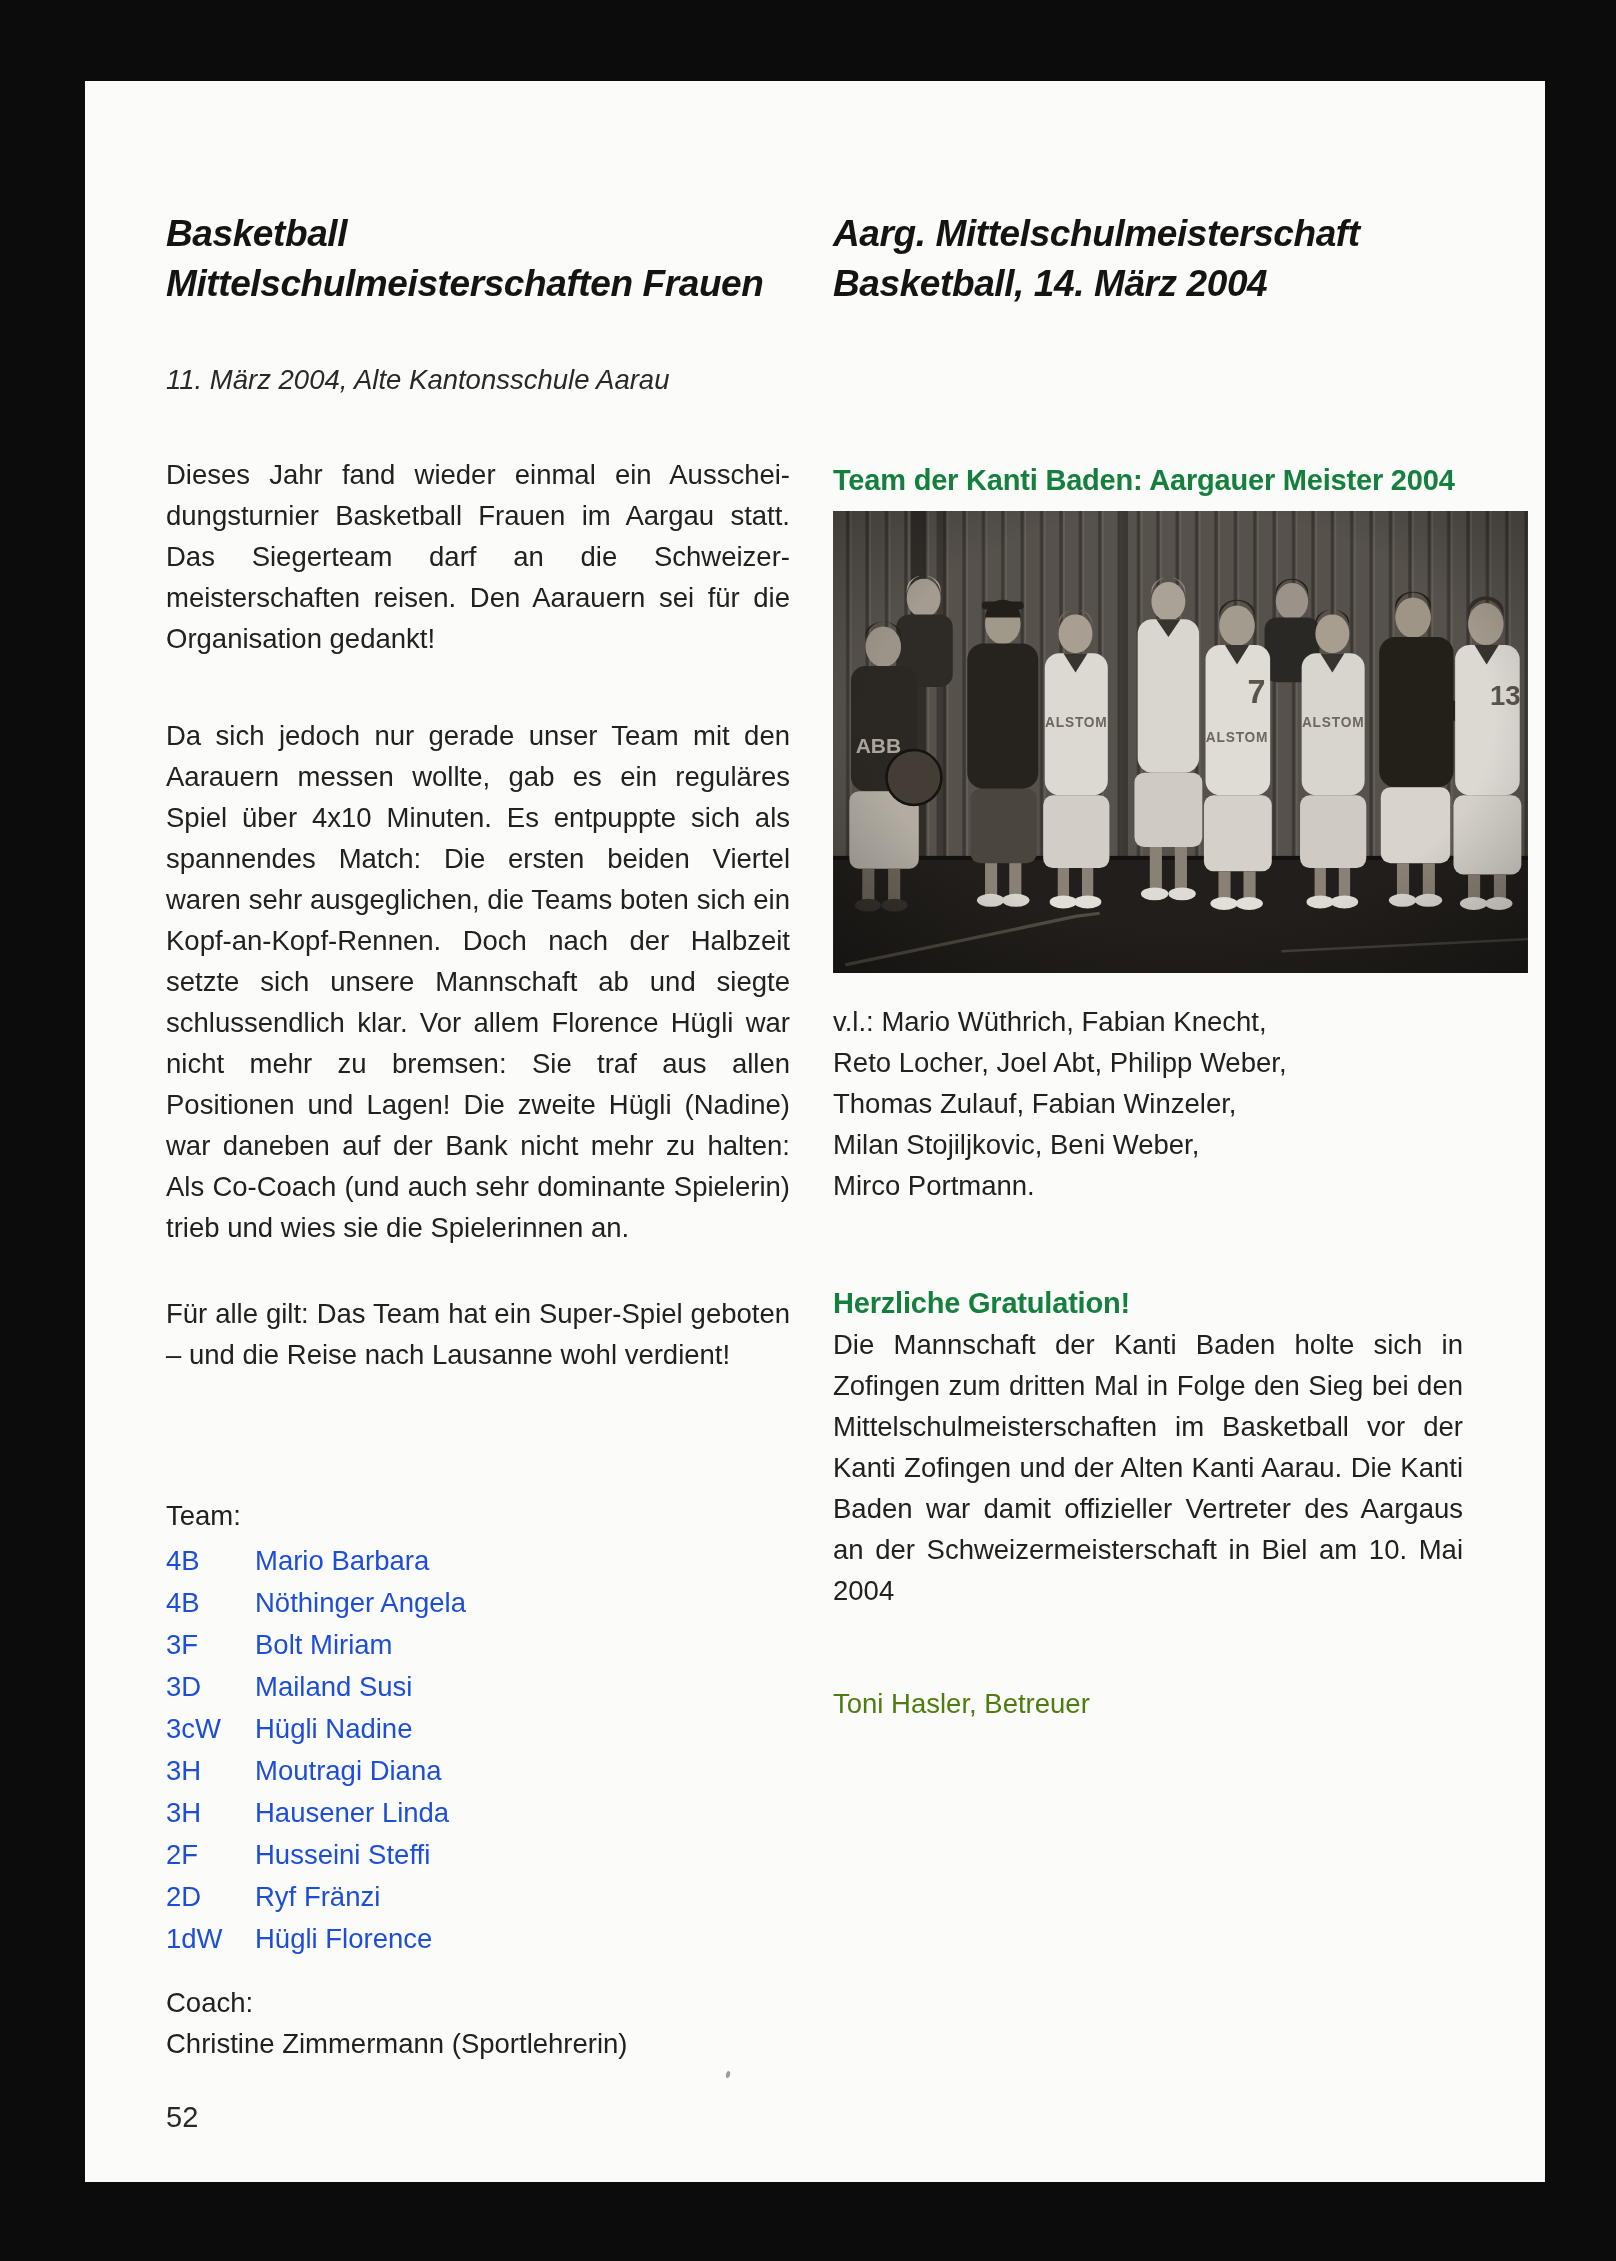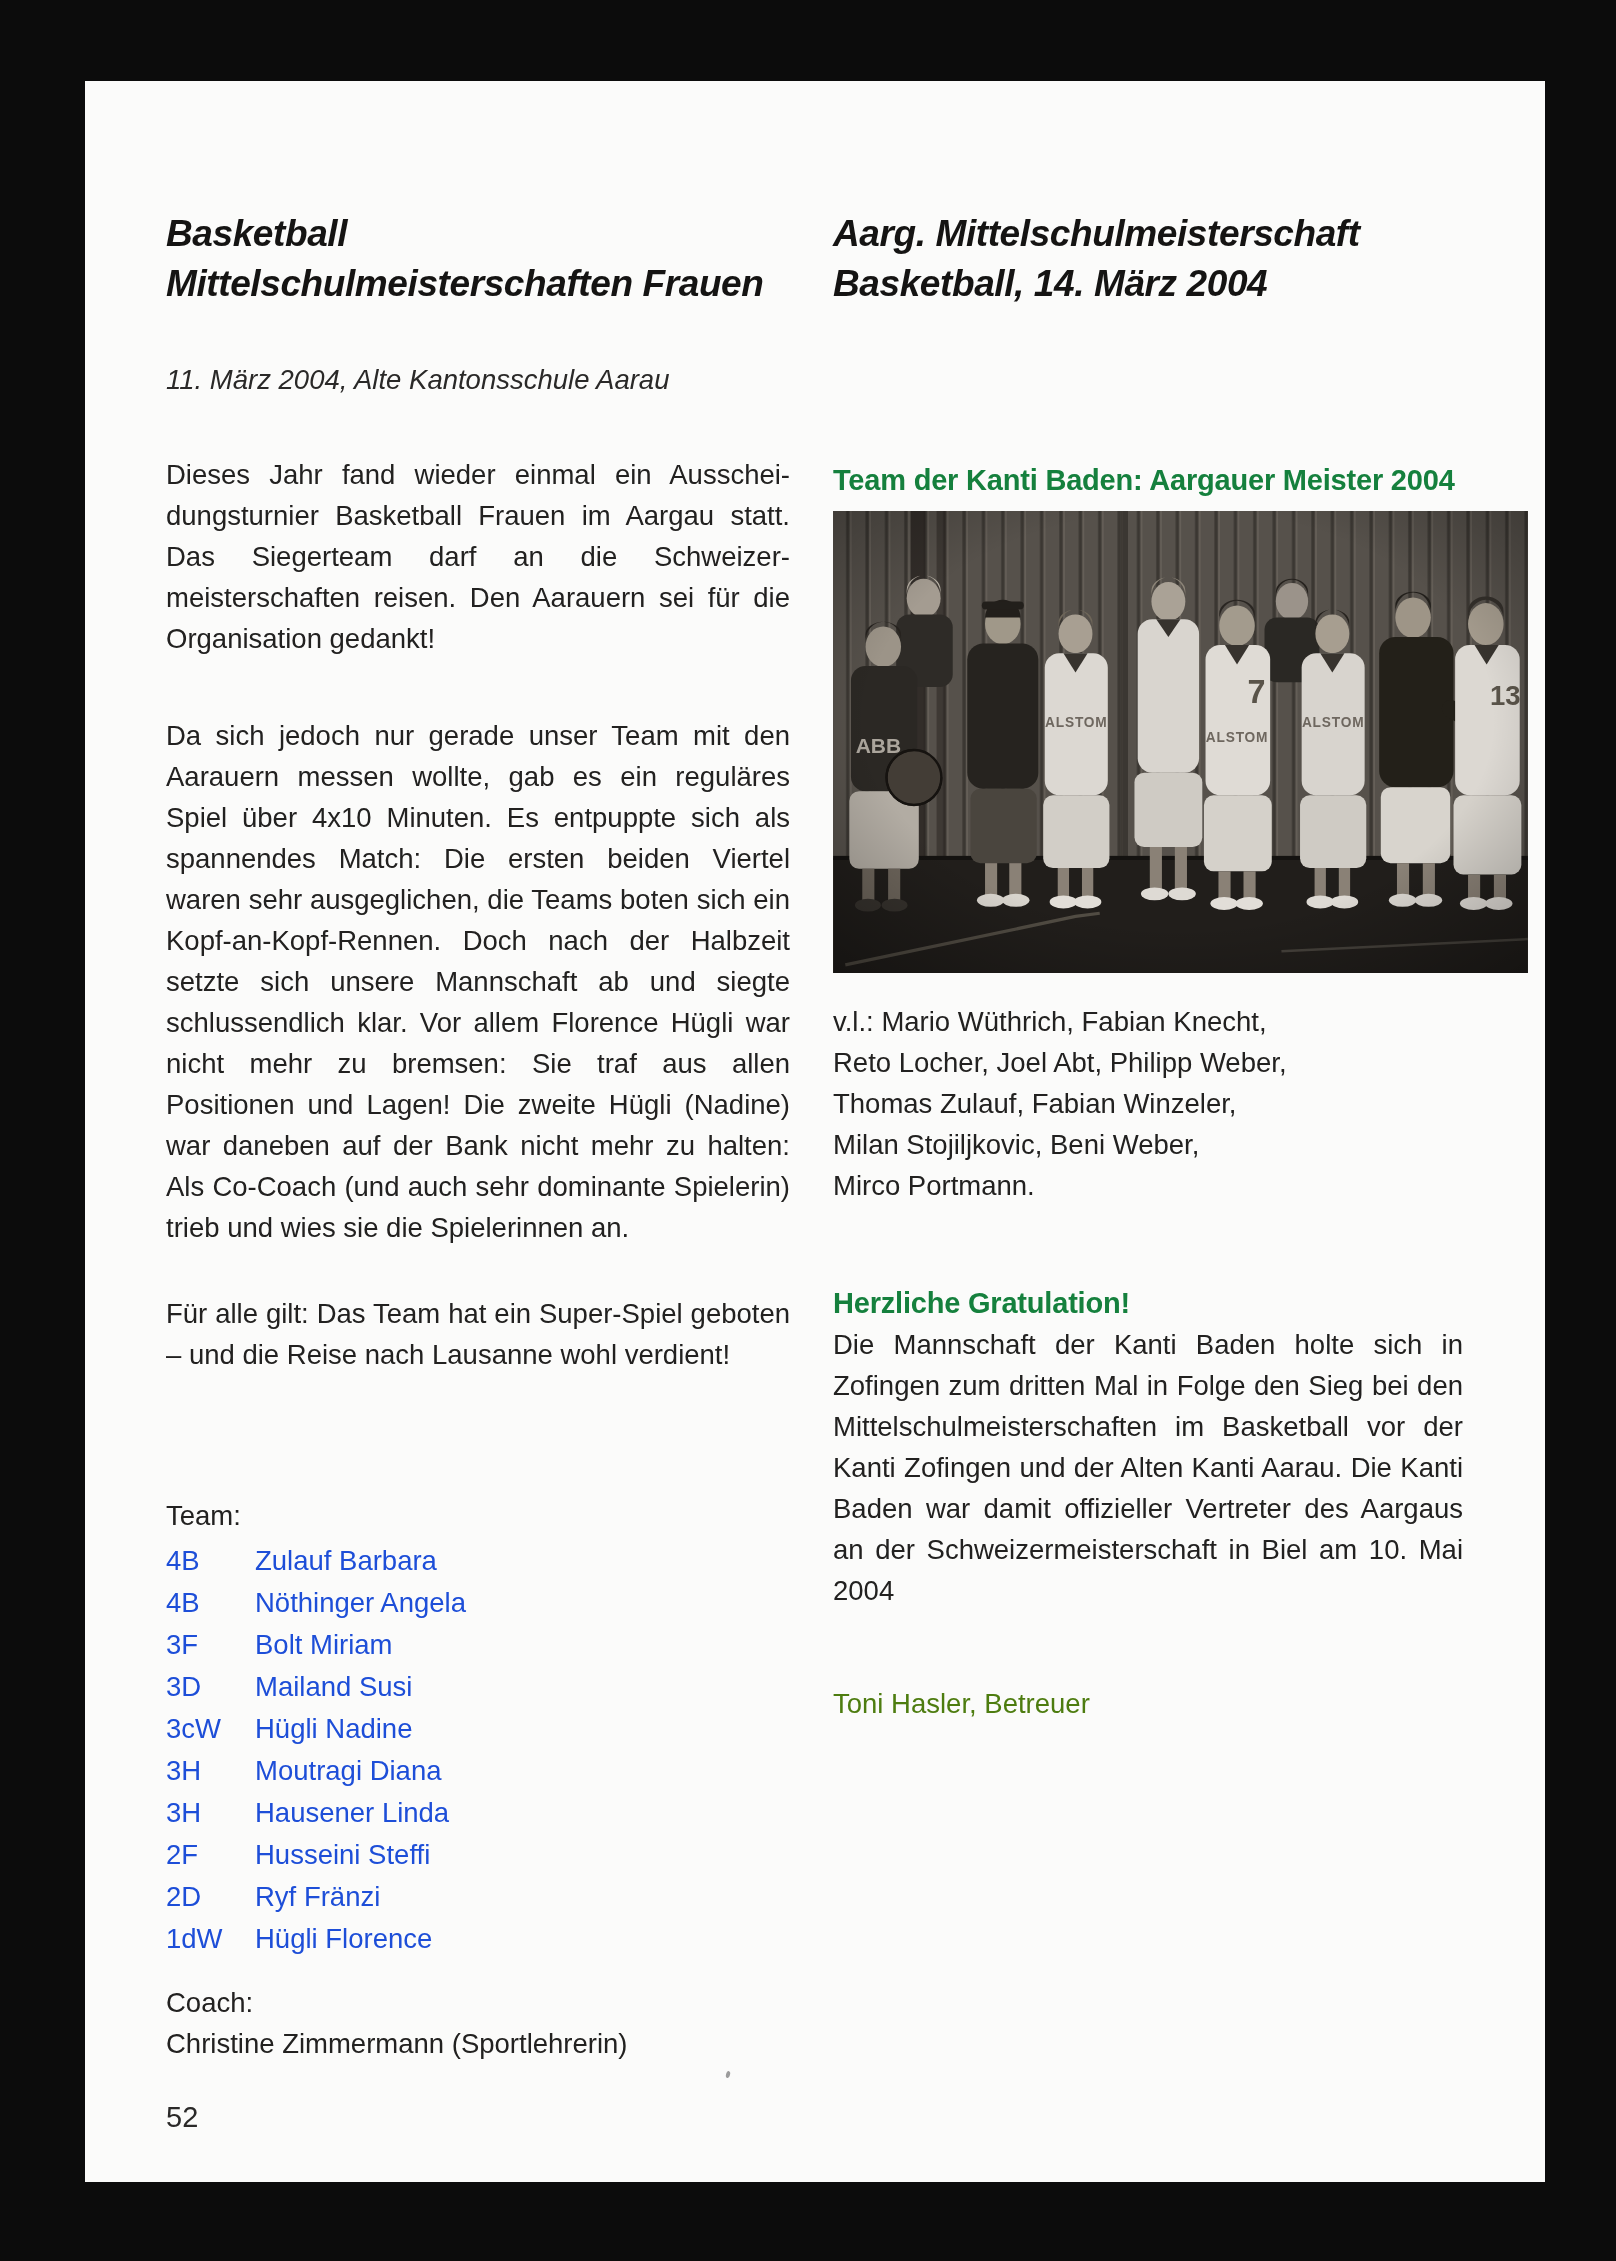--- a/index.html
+++ b/index.html
@@ -59,21 +59,21 @@
 
   <div class="abs body-txt" style="left:81px;top:634px;width:624px;">Da sich jedoch nur gerade unser Team mit den Aarauern messen wollte, gab es ein reguläres Spiel über 4x10 Minuten. Es entpuppte sich als spannendes Match: Die ersten beiden Viertel waren sehr ausgeglichen, die Teams boten sich ein Kopf-an-Kopf-Rennen. Doch nach der Halbzeit setzte sich unsere Mannschaft ab und siegte schlussendlich klar. Vor allem Florence Hügli war nicht mehr zu bremsen: Sie traf aus allen Positionen und Lagen! Die zweite Hügli (Nadine) war daneben auf der Bank nicht mehr zu halten: Als Co-Coach (und auch sehr dominante Spielerin) trieb und wies sie die Spielerinnen an.</div>
 
   <div class="abs body-txt" style="left:81px;top:1212px;width:624px;">Für alle gilt: Das Team hat ein Super-Spiel geboten – und die Reise nach Lausanne wohl verdient!</div>
 
   <div class="abs body-txt body-left" style="left:81px;top:1414px;width:624px;">Team:</div>
 
   <div class="abs" style="left:81px;top:1464px;width:624px;">
     <div class="trow">
         <span class="tcode">4B</span>
-        <span class="tname">Zulauf Barbara</span>
+        <span class="tname">Mario Barbara</span>
       </div>
     <div class="trow">
         <span class="tcode">4B</span>
         <span class="tname">Nöthinger Angela</span>
       </div>
     <div class="trow">
         <span class="tcode">3F</span>
         <span class="tname">Bolt Miriam</span>
       </div>
     <div class="trow">

